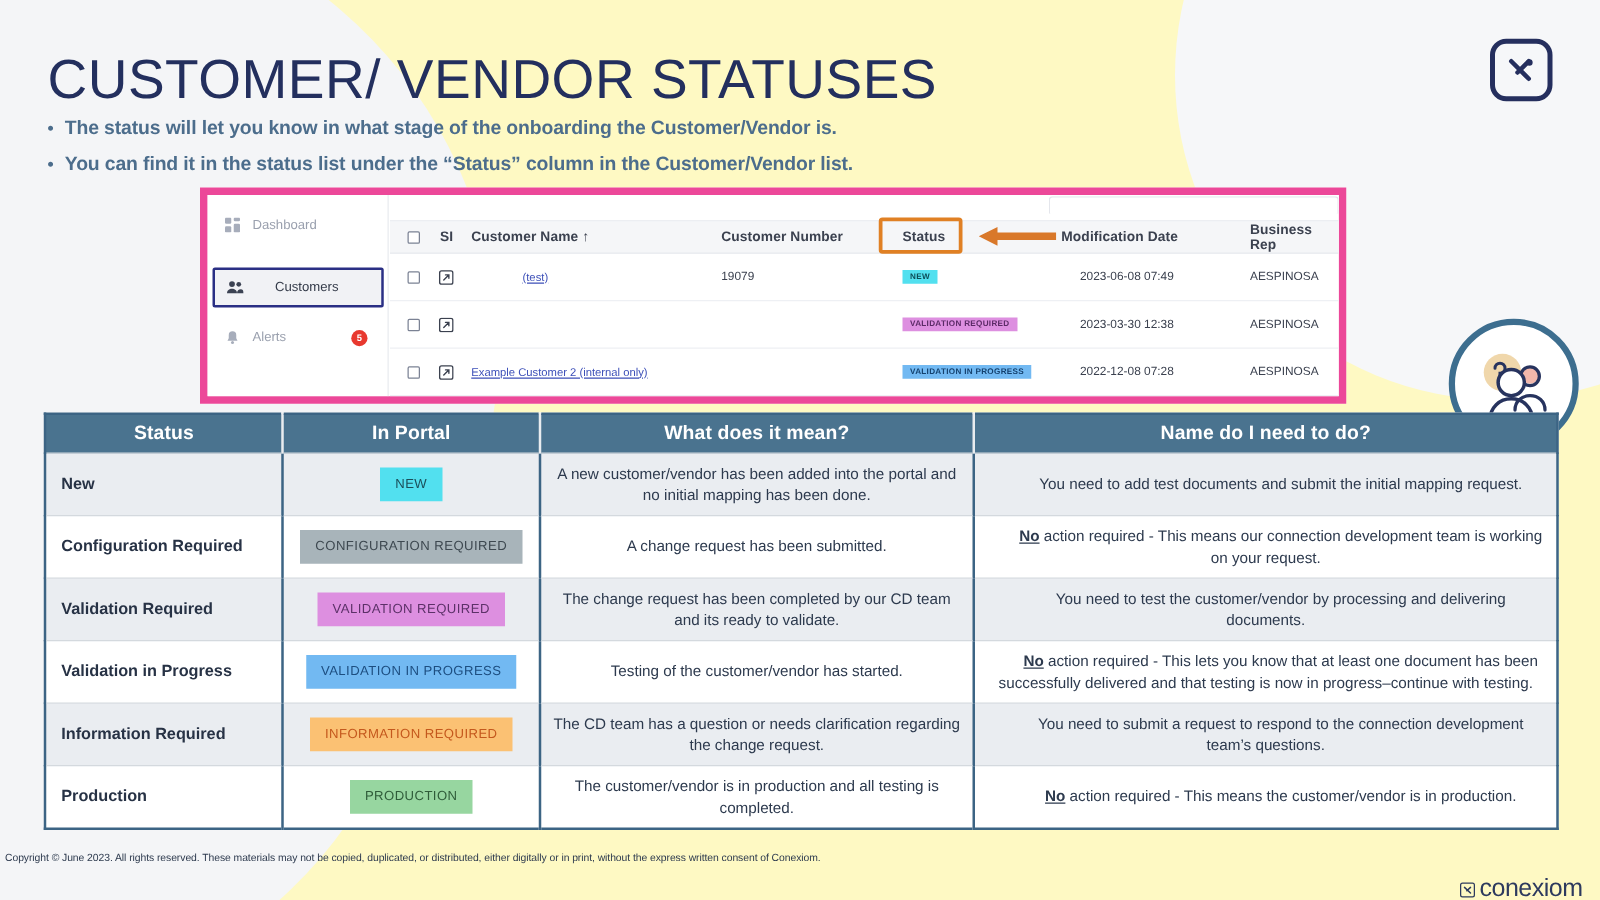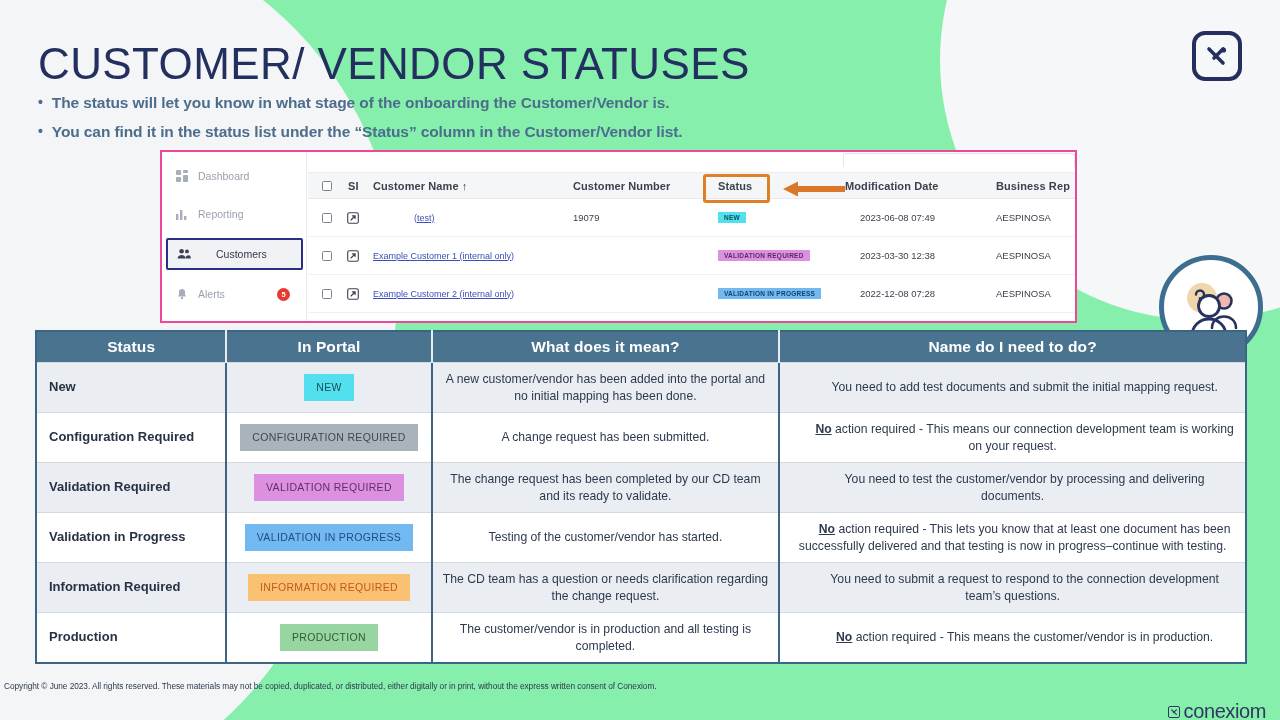--- a/index.html
+++ b/index.html
@@ -5,21 +5,21 @@
   * { box-sizing: border-box; margin: 0; padding: 0; }
   html, body {
     width: 1280px; height: 720px;
     overflow: hidden;
     background: #ffffff;
     font-family: "Liberation Sans", sans-serif;
   }
   #slide {
     position: relative;
     width: 1280px; height: 720px;
-    background: #86efac;
+    background: #fef9c3;
     overflow: hidden;
   }
   
   .swoosh {
     position: absolute;
     left: -330px; top: -80px;
     width: 700px; height: 900px;
     background: #f4f5f7;
     border-radius: 0 360px 360px 0;
     transform: rotate(18deg);
@@ -63,21 +63,21 @@
     border-radius: 13px;
     z-index: 6;
     display: flex; align-items: center; justify-content: center;
   }
 
   
   .shot {
     position: absolute; left: 160px; top: 150px;
     width: 917px; height: 173px;
     background: #ffffff;
-    border: 2px solid #ec4899;
+    border: 6px solid #ec4899;
     z-index: 3;
     overflow: hidden;
     font-family: "Liberation Sans", sans-serif;
   }
   .shot-nav {
     position: absolute; left: 0; top: 0;
     width: 145px; height: 100%;
     background: #ffffff;
     border-right: 1px solid #e9ebf0;
   }
@@ -303,30 +303,20 @@
           <svg width="12" height="12" viewBox="0 0 12 12">
             <rect x="0" y="0" width="5" height="5" rx="1" fill="#a7adbb"></rect>
             <rect x="7" y="0" width="5" height="3" rx="1" fill="#a7adbb"></rect>
             <rect x="0" y="7" width="5" height="5" rx="1" fill="#a7adbb"></rect>
             <rect x="7" y="5" width="5" height="7" rx="1" fill="#a7adbb"></rect>
           </svg>
         </span>
         <span class="ni-label">Dashboard</span>
       </div>
       <div class="nav-gap"></div>
-      <div class="nav-item">
-        <span class="ni-icon">
-          <svg width="12" height="12" viewBox="0 0 12 12">
-            <rect x="0" y="6" width="2.4" height="6" fill="#a7adbb"></rect>
-            <rect x="4" y="2" width="2.4" height="10" fill="#a7adbb"></rect>
-            <rect x="8" y="8" width="2.4" height="4" fill="#a7adbb"></rect>
-          </svg>
-        </span>
-        <span class="ni-label">Reporting</span>
-      </div>
       <div class="nav-gap"></div>
       <div class="nav-item active">
         <span class="ni-icon">
           <svg width="14" height="12" viewBox="0 0 14 12">
             <circle cx="4.6" cy="3.2" r="2.3" fill="#3b4252"></circle>
             <circle cx="10" cy="3.4" r="1.9" fill="#3b4252"></circle>
             <path d="M0.6 10.5c0-2.3 1.8-3.6 4-3.6s4 1.3 4 3.6z" fill="#3b4252"></path>
             <path d="M8.6 10.5c0-2 1.3-3.2 3-3.2s2.2 1.2 2.2 3.2z" fill="#3b4252"></path>
           </svg>
         </span>
@@ -384,21 +374,20 @@
       <div class="grid-row" style="top:85px;">
         <div class="gr-cell" style="left:14px;">
             <span class="cbx"></span>
           </div>
         <div class="gr-cell" style="left:39px;">
           <svg width="12" height="12" viewBox="0 0 12 12">
               <rect x="0.7" y="0.7" width="10.6" height="10.6" rx="1.6" fill="none" stroke="#3b414f" stroke-width="1.1"></rect>
               <path d="M4 8L8 4M5.4 3.9H8.1V6.6" stroke="#3b414f" stroke-width="1.1" fill="none" stroke-linecap="round"></path>
             </svg>
         </div>
-        <div class="gr-cell link-cell" style="left:65px;">Example Customer 1 (internal only)</div>
         <div class="gr-cell" style="left:265px;"></div>
         <div class="gr-cell" style="left:410px;">
             <span class="chip chip-valreq">VALIDATION REQUIRED</span>
           </div>
         <div class="gr-cell" style="left:552px;">2023-03-30 12:38</div>
         <div class="gr-cell" style="left:688px;">AESPINOSA</div>
       </div>
 
       <div class="grid-row" style="top:123px;">
         <div class="gr-cell" style="left:14px;">

